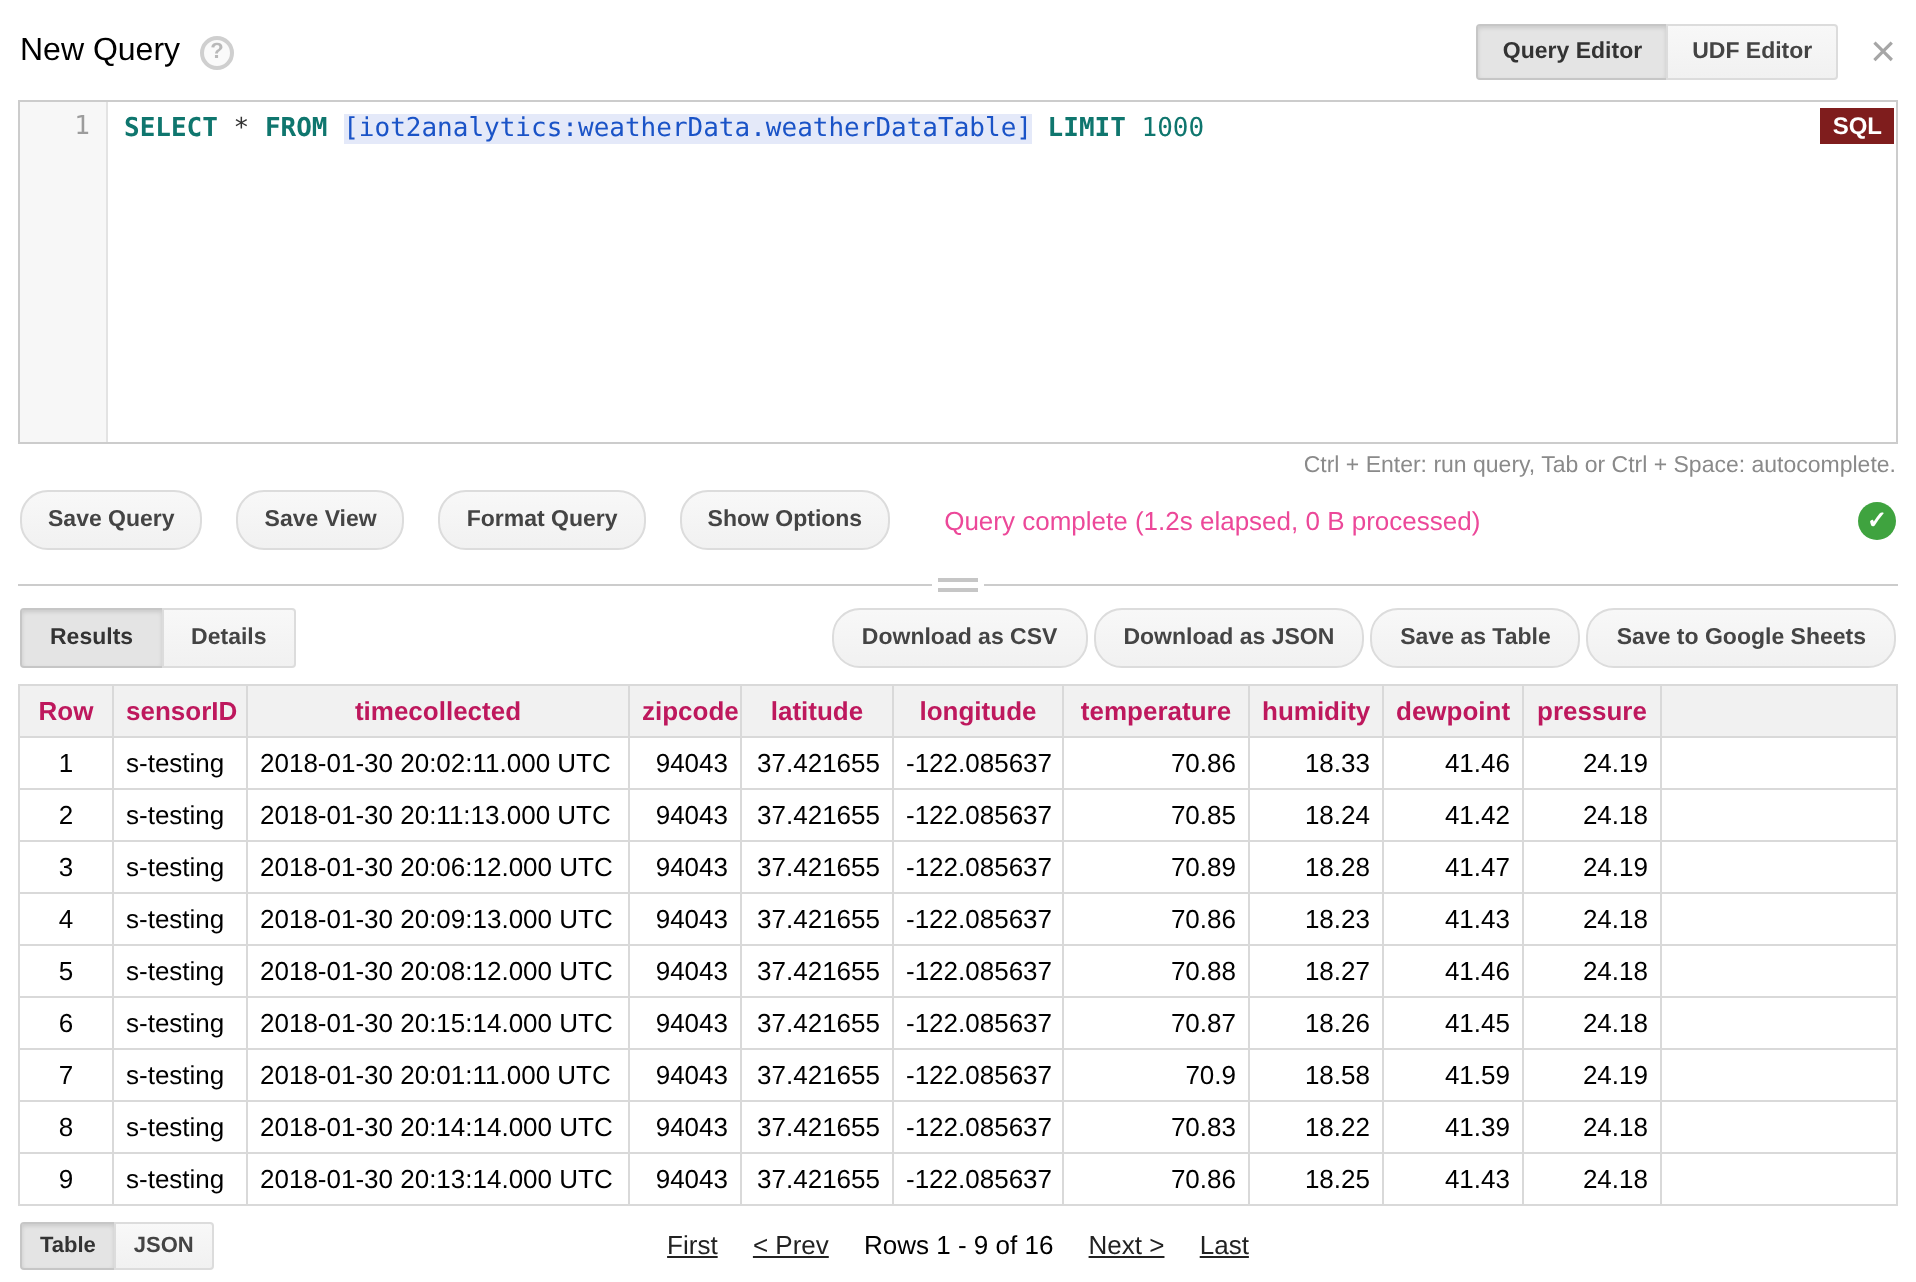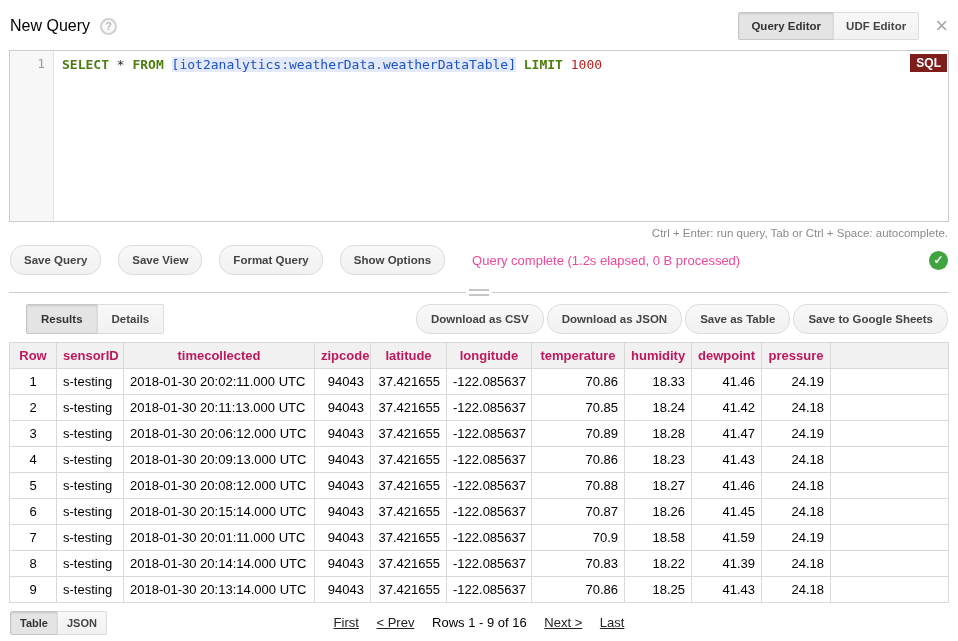--- a/index.html
+++ b/index.html
@@ -25,24 +25,24 @@
     cursor:pointer; font-weight:normal; }
 
   
   .editor { position:relative; border:1px solid #ccc; height:172px; display:flex;
     background:#fff; }
   .gutter { width:44px; background:#f7f7f7; border-right:1px solid #e3e3e3;
     text-align:right; padding:5px 8px 0 0; color:#9c9c9c;
     font-family:"DejaVu Sans Mono", monospace; font-size:13px; }
   .code-area { flex:1; padding:5px 8px; font-family:"DejaVu Sans Mono", monospace;
     font-size:13px; white-space:pre; line-height:17px; }
-  .sql-kw { color:#4d7c0f; font-weight:bold; }
+  .sql-kw { color:#0f766e; font-weight:bold; }
   .sql-star { color:#333; }
   .sql-ref { color:#1a53c7; background:#e4e9f9; }
-  .sql-num { color:#b91c1c; }
+  .sql-num { color:#0f766e; }
   .sql-badge { position:absolute; top:3px; right:1px; background:#7f1d1d; color:#fff;
     font-weight:bold; font-size:12px; padding:2px 6px; }
 
   .hint-row { text-align:right; color:#8a8a8a; font-size:11.5px; margin:5px 1px 6px 0; }
 
   
   .toolbar { display:flex; align-items:center; margin:2px 1px 12px 1px; }
   .run-group { display:flex; margin-right:20px; }
   .run-btn { background:linear-gradient(#da4f3c,#d14836); border:1px solid #c03a2b;
     color:#fff; font-weight:bold; font-size:11.5px; padding:9px 15px;
@@ -128,21 +128,21 @@
 
   <div class="splitter">
     <div class="splitter-line"></div>
     <div class="splitter-grip">
         <span></span>
         <span></span>
       </div>
   </div>
 
   <div class="results-bar">
-    <div class="seg-tabs seg-group" style="margin-left:16px;">
+    <div class="seg-tabs seg-group" style="margin-left:0;">
       <button class="btn active">Results</button>
       <button class="btn">Details</button>
     </div>
     <div class="actions">
       <button class="btn">Download as CSV</button>
       <button class="btn">Download as JSON</button>
       <button class="btn">Save as Table</button>
       <button class="btn">Save to Google Sheets</button>
     </div>
   </div>

